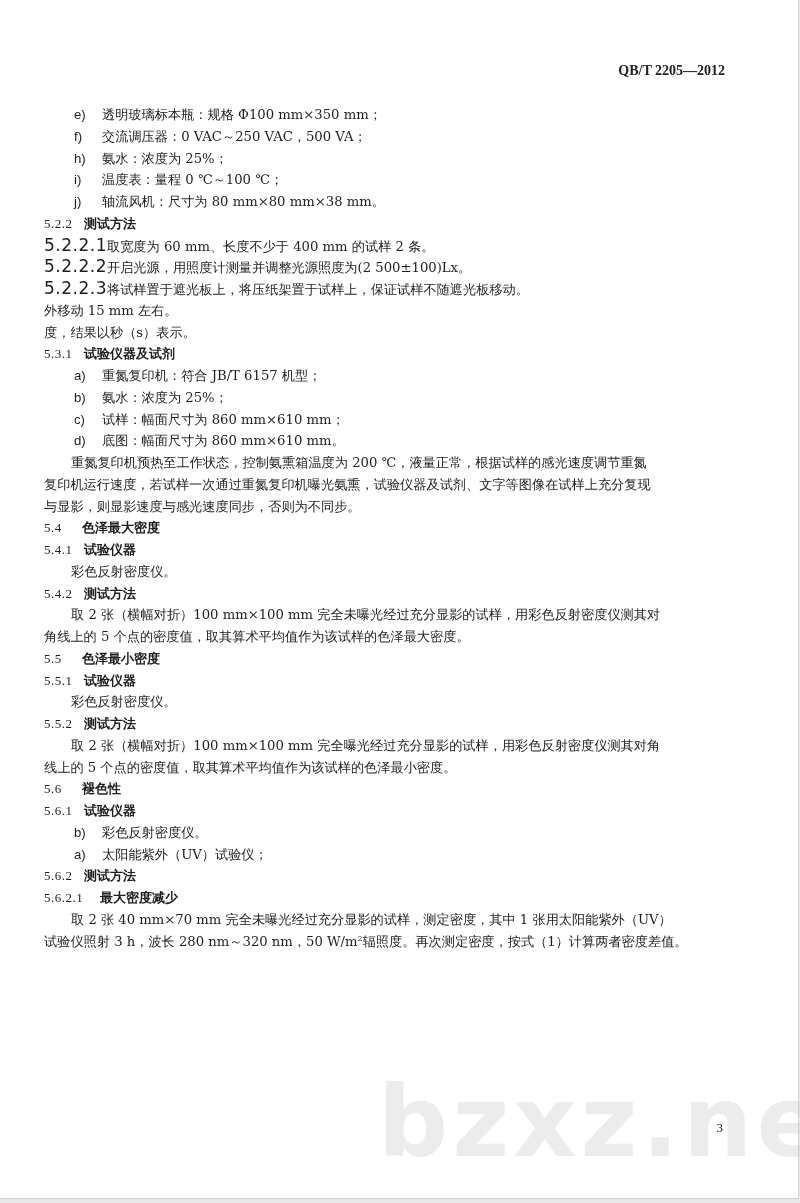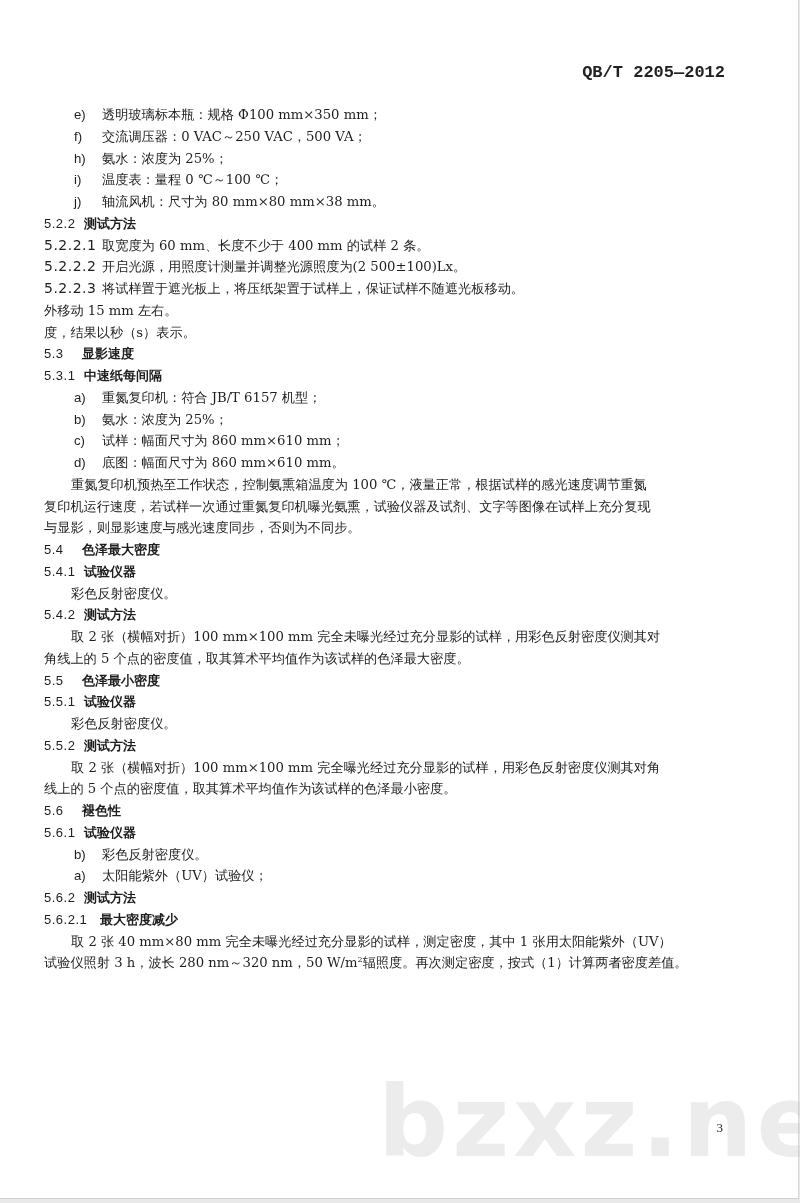--- a/index.html
+++ b/index.html
@@ -11,36 +11,36 @@
   }
   .page {
     position: absolute; left: 0; top: 0;
     width: 798px; height: 1198px;
     background: #ffffff;
     border-right: 1px solid #d8d8d8;
     border-bottom: 1px solid #d0d0d0;
   }
   .std-code {
     position: absolute; top: 63px; right: 73px;
-    font-family: Liberation Mono, monospace;
-    font-weight: bold; font-size: 17px; letter-spacing: 0;
+    font-family: Liberation Serif, serif;
+    font-weight: bold; font-size: 14px; letter-spacing: 0;
     color: #222;
   }
   .content { position: absolute; left: 44px; top: 104px; width: 676px; }
   .line {
     height: 21.75px; line-height: 21.75px;
     font-size: 13.2px; white-space: nowrap;
   }
-  .h { font-family: Liberation Sans, sans-serif; font-weight: bold; font-size: 13px; }
+  .h { font-family: Liberation Serif, serif; font-weight: bold; font-size: 13px; }
   .h .num { display: inline-block; min-width: 40px; font-weight: normal; letter-spacing: 0.5px; }
   .h.l4 .num { min-width: 56px; }
   .h.l2 .num { min-width: 38px; }
   .item { padding-left: 30px; }
   .item .mark { display: inline-block; width: 28px; font-family: "Liberation Sans", sans-serif; }
-  .clause .num { display: inline-block; min-width: 58px; font-family: "DejaVu Sans", sans-serif; font-size: 14px; letter-spacing: 0.5px; }
+  .clause .num { display: inline-block; min-width: 58px; font-family: "DejaVu Sans", sans-serif; font-size: 17px; letter-spacing: 0.5px; }
   .indent { padding-left: 27px; }
   sup { font-size: 8px; line-height: 0; }
   .page-num {
     position: absolute; top: 1120px; right: 75px;
     font-size: 13px; font-family: "Liberation Serif", serif;
   }
   .watermark {
     position: absolute; left: 378px; top: 1065px;
     font-family: "DejaVu Sans", sans-serif; font-weight: bold;
     font-size: 98px; letter-spacing: 4px;
@@ -62,27 +62,26 @@
     <div class="line item"><span class="mark">i)</span><span>温度表：量程 0 ℃～100 ℃；</span></div>
     <div class="line item"><span class="mark">j)</span><span>轴流风机：尺寸为 80 mm×80 mm×38 mm。</span></div>
 
     <div class="line h l3"><span class="num">5.2.2</span><span>测试方法</span></div>
     <div class="line clause"><span class="num">5.2.2.1</span><span>取宽度为 60 mm、长度不少于 400 mm 的试样 2 条。</span></div>
     <div class="line clause"><span class="num">5.2.2.2</span><span>开启光源，用照度计测量并调整光源照度为(2 500±100)Lx。</span></div>
     <div class="line clause"><span class="num">5.2.2.3</span><span>将试样置于遮光板上，将压纸架置于试样上，保证试样不随遮光板移动。</span></div>
     <div class="line">外移动 15 mm 左右。</div>
     <div class="line">度，结果以秒（s）表示。</div>
 
-    <div class="line h l2"><span class="num">5.3</span><span>显影速度</span></div>
-    <div class="line h l3"><span class="num">5.3.1</span><span>中速纸每间隔</span></div>
+    <div class="line h l3"><span class="num">5.3.1</span><span>试验仪器及试剂</span></div>
     <div class="line item"><span class="mark">a)</span><span>重氮复印机：符合 JB/T 6157 机型；</span></div>
     <div class="line item"><span class="mark">b)</span><span>氨水：浓度为 25%；</span></div>
     <div class="line item"><span class="mark">c)</span><span>试样：幅面尺寸为 860 mm×610 mm；</span></div>
     <div class="line item"><span class="mark">d)</span><span>底图：幅面尺寸为 860 mm×610 mm。</span></div>
-    <div class="line indent">重氮复印机预热至工作状态，控制氨熏箱温度为 100 ℃，液量正常，根据试样的感光速度调节重氮</div>
+    <div class="line indent">重氮复印机预热至工作状态，控制氨熏箱温度为 200 ℃，液量正常，根据试样的感光速度调节重氮</div>
     <div class="line">复印机运行速度，若试样一次通过重氮复印机曝光氨熏，试验仪器及试剂、文字等图像在试样上充分复现</div>
     <div class="line">与显影，则显影速度与感光速度同步，否则为不同步。</div>
 
     <div class="line h l2"><span class="num">5.4</span><span>色泽最大密度</span></div>
     <div class="line h l3"><span class="num">5.4.1</span><span>试验仪器</span></div>
     <div class="line indent">彩色反射密度仪。</div>
     <div class="line h l3"><span class="num">5.4.2</span><span>测试方法</span></div>
     <div class="line indent">取 2 张（横幅对折）100 mm×100 mm 完全未曝光经过充分显影的试样，用彩色反射密度仪测其对</div>
     <div class="line">角线上的 5 个点的密度值，取其算术平均值作为该试样的色泽最大密度。</div>
 
@@ -92,19 +91,19 @@
     <div class="line h l3"><span class="num">5.5.2</span><span>测试方法</span></div>
     <div class="line indent">取 2 张（横幅对折）100 mm×100 mm 完全曝光经过充分显影的试样，用彩色反射密度仪测其对角</div>
     <div class="line">线上的 5 个点的密度值，取其算术平均值作为该试样的色泽最小密度。</div>
 
     <div class="line h l2"><span class="num">5.6</span><span>褪色性</span></div>
     <div class="line h l3"><span class="num">5.6.1</span><span>试验仪器</span></div>
     <div class="line item"><span class="mark">b)</span><span>彩色反射密度仪。</span></div>
     <div class="line item"><span class="mark">a)</span><span>太阳能紫外（UV）试验仪；</span></div>
     <div class="line h l3"><span class="num">5.6.2</span><span>测试方法</span></div>
     <div class="line h l4"><span class="num">5.6.2.1</span><span>最大密度减少</span></div>
-    <div class="line indent">取 2 张 40 mm×80 mm 完全未曝光经过充分显影的试样，测定密度，其中 1 张用太阳能紫外（UV）</div>
+    <div class="line indent">取 2 张 40 mm×70 mm 完全未曝光经过充分显影的试样，测定密度，其中 1 张用太阳能紫外（UV）</div>
     <div class="line"><span>试验仪照射 3 h，波长 280 nm～320 nm，50 W/m</span><sup>2</sup><span>辐照度。再次测定密度，按式（1）计算两者密度差值。</span></div>
   </div>
 
   <div class="watermark">bzxz.net</div>
   <div class="page-num">3</div>
 </div>
 
 </body></html>

